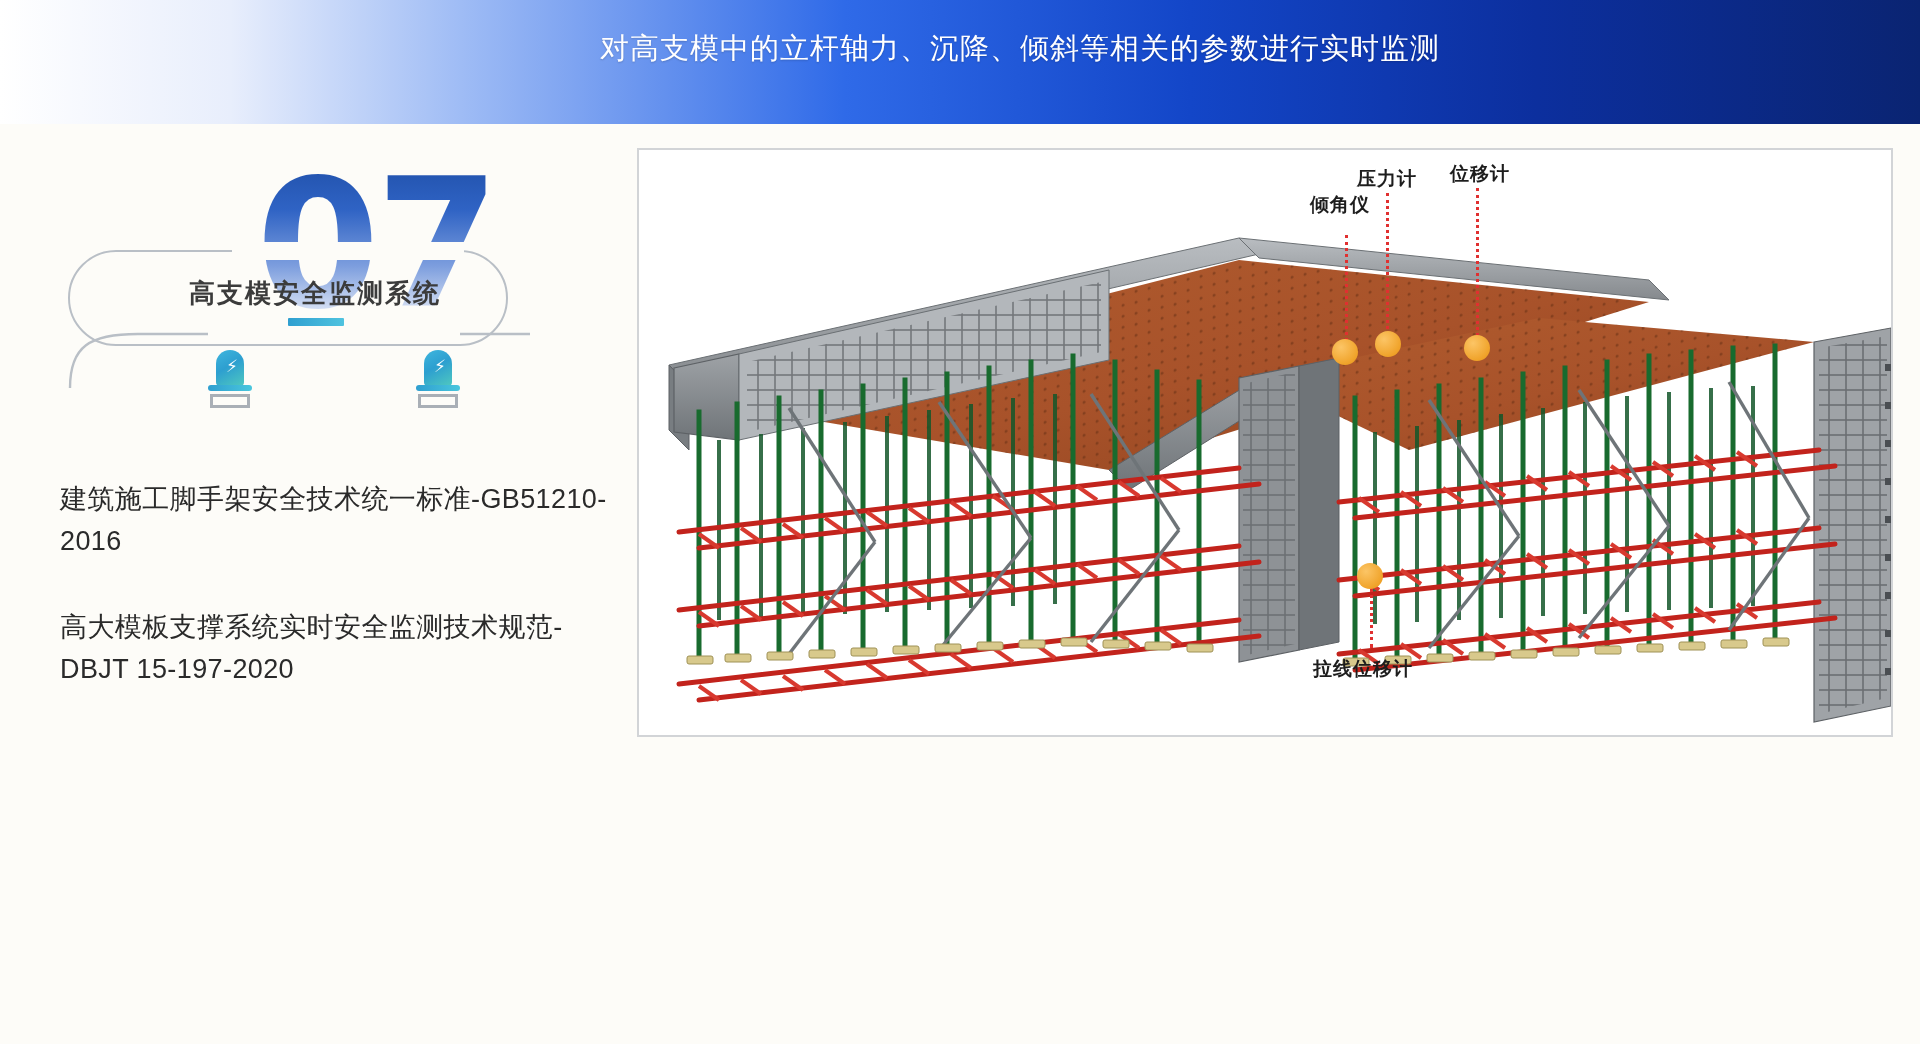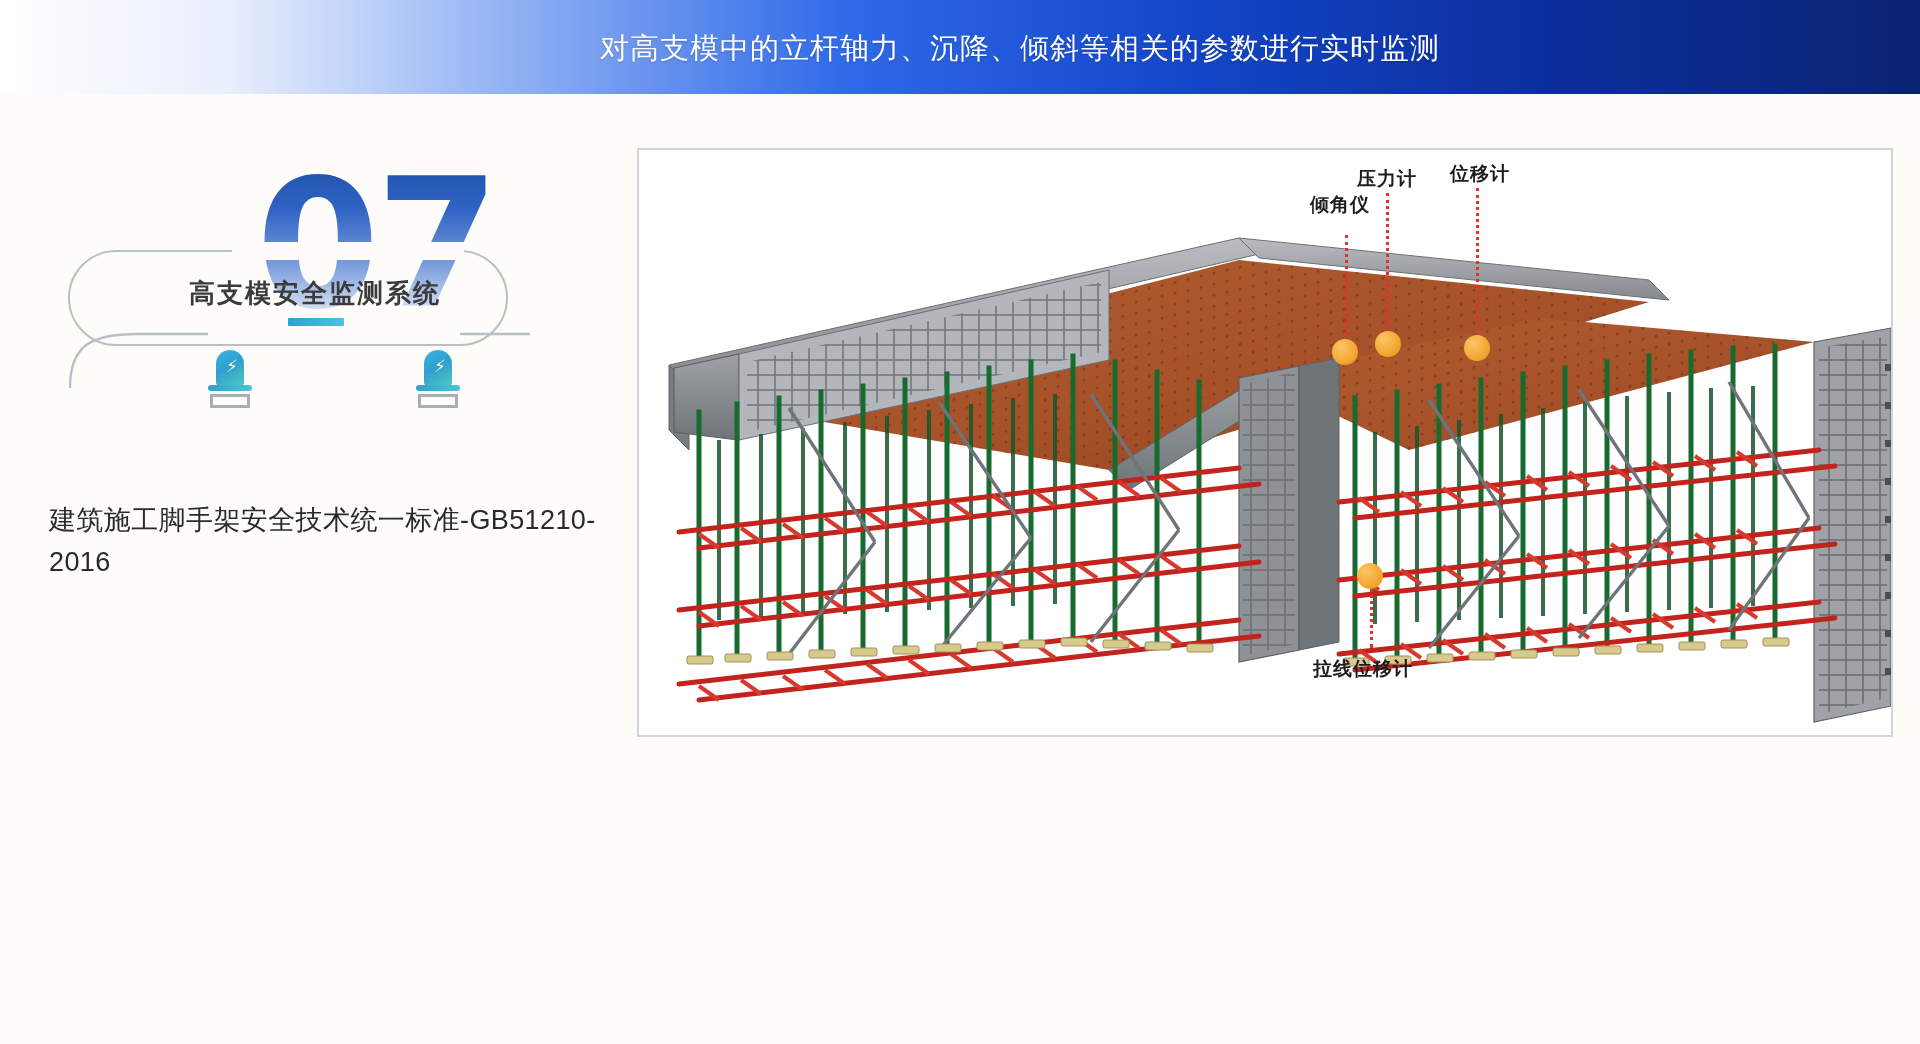--- a/index.html
+++ b/index.html
@@ -5,21 +5,21 @@
   html,body{margin:0;padding:0;}
   body{
     width:1920px;height:1044px;
     background:#fdfcf8;
     font-family:"Liberation Sans","DejaVu Sans",sans-serif;
     overflow:hidden;position:relative;
   }
 
   
   .header{
-    position:absolute;left:0;top:0;width:1920px;height:94px;
+    position:absolute;left:0;top:0;width:1920px;height:124px;
     background:linear-gradient(90deg,#ffffff 0%,#e8eefc 12%,#9fbcf5 24%,#2f6ae8 44%,#1346c8 62%,#0c2f9e 80%,#0a2472 100%);
   }
   .header-title{
     position:absolute;left:0;top:0;width:1920px;height:98px;
     display:flex;align-items:center;justify-content:center;
     color:#ffffff;font-size:29px;letter-spacing:1px;font-weight:400;
     padding-left:120px;box-sizing:border-box;
     text-shadow:0 1px 2px rgba(0,0,0,.18);
   }
 
@@ -80,21 +80,21 @@
   .lamp .foot{
     position:absolute;left:2px;top:44px;width:40px;height:14px;
     border:3px solid #a9afb6;box-sizing:border-box;background:#fdfcf8;
   }
   .lamp-left{left:148px;top:212px;}
   .lamp-right{left:356px;top:212px;}
 
   .wire{position:absolute;left:0;top:0;width:520px;height:260px;pointer-events:none;}
 
   
-  .standards{position:absolute;left:49px;top:380px;width:560px;margin-top:21px;}
+  .standards{position:absolute;left:60px;top:380px;width:560px;}
   .std-item{
     color:#2a2a2a;font-size:27px;line-height:42px;margin-bottom:44px;
     font-weight:400;letter-spacing:.4px;
   }
   .std-item:last-child{margin-bottom:0;}
 
   
   .panel{
     position:absolute;left:637px;top:148px;width:1256px;height:589px;
     border:2px solid #d2d4d7;background:#ffffff;box-sizing:border-box;
@@ -161,20 +161,21 @@
       <div class="base"></div>
       <div class="foot"></div>
     </div>
 
     <div class="badge-label">高支模安全监测系统</div>
     <div class="badge-underline"></div>
   </div>
 
   <div class="standards">
     <div class="std-item">建筑施工脚手架安全技术统一标准-GB51210-2016</div>
+    <div class="std-item">高大模板支撑系统实时安全监测技术规范-DBJT 15-197-2020</div>
   </div>
 
 </div>
 
 <div class="panel">
   <div class="panel-inner">
 
     <svg class="scene" viewBox="0 0 1252 585">
       <defs>
         <linearGradient id="deckG" x1="0" y1="0" x2="1" y2="1">

